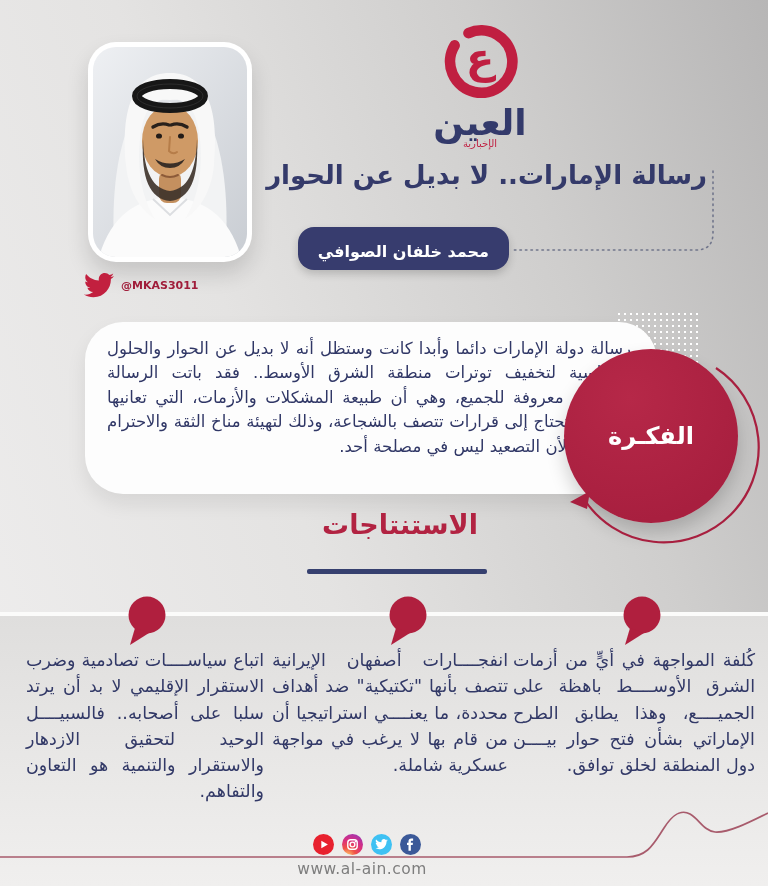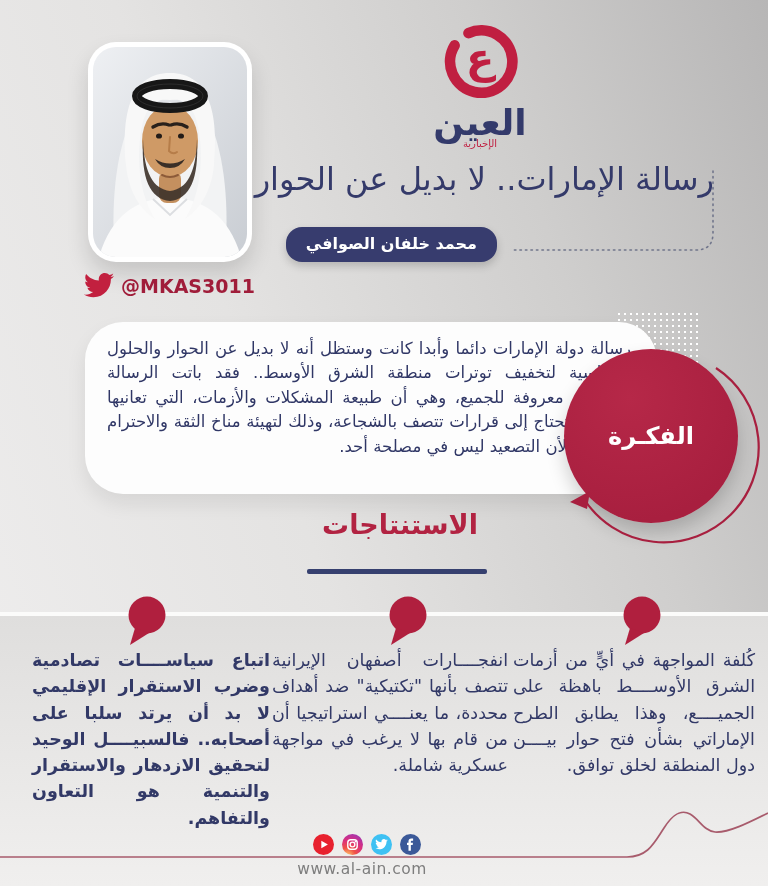--- a/index.html
+++ b/index.html
@@ -13,29 +13,29 @@
               padding:5px;box-shadow:0 12px 22px rgba(0,0,0,.14);z-index:2;}
   .photo-card svg{display:block;border-radius:23px;}
 
   .logo-wrap{left:424px;top:16px;width:112px;text-align:center;z-index:2;}
   .logo-ring{display:block;margin:0 auto;}
   .logo-letter{position:absolute;left:0;right:0;top:22px;font-size:42px;font-weight:bold;
                color:#c01f41;line-height:42px;}
   .logo-title{margin-top:2px;font-size:36px;font-weight:bold;color:#333a6b;line-height:30px;direction:rtl;}
   .logo-sub{font-size:10px;font-weight:normal;color:#c01f41;direction:rtl;letter-spacing:.5px;}
 
-  .main-title{right:54px;top:160px;direction:rtl;font-size:32px;font-weight:normal;color:#343a6a;
+  .main-title{right:61px;top:160px;direction:rtl;font-size:26px;font-weight:bold;color:#343a6a;
               white-space:nowrap;z-index:2;}
 
-  .author-badge{right:271px;top:227px;background:#373c6e;color:#fff;direction:rtl;
-                font-size:16px;font-weight:bold;padding:7px 20px 9px;border-radius:16px;
+  .author-badge{right:259px;top:227px;background:#373c6e;color:#fff;direction:rtl;
+                font-size:16px;font-weight:bold;padding:15px 20px 9px;border-radius:16px;
                 box-shadow:0 4px 8px rgba(0,0,0,.18);z-index:3;}
 
   .tw-row{left:84px;top:273px;display:flex;align-items:center;gap:7px;z-index:2;}
-  .tw-handle{color:#a01d3a;font-size:19px;font-weight:bold;direction:ltr;}
+  .tw-handle{color:#a01d3a;font-size:11px;font-weight:bold;direction:ltr;}
 
   
   .idea-card{left:85px;top:322px;width:572px;height:172px;background:#fdfdfd;border-radius:38px;
              box-shadow:0 10px 20px rgba(0,0,0,.08);z-index:2;}
   .idea-text{position:absolute;top:15px;right:26px;left:22px;direction:rtl;text-align:justify;
              color:#303766;font-size:16.5px;line-height:1.48;}
   .dots{left:616px;top:311px;width:86px;height:52px;z-index:1;
         background-image:radial-gradient(#ffffff 1.25px,rgba(255,255,255,0) 1.35px);
         background-size:6px 6px;}
   .big-circle{left:564px;top:349px;width:174px;height:174px;border-radius:50%;z-index:3;
@@ -54,21 +54,21 @@
 
   .lower-band{left:0;top:612px;width:768px;height:274px;z-index:0;
               background:linear-gradient(180deg,#dfdedd 0%,#e7e6e5 45%,#f0efee 100%);
               border-top:4px solid #fbfbfa;}
 
   .bubble{z-index:3;}
   .col{top:647px;direction:rtl;text-align:justify;color:#323967;font-size:17.5px;
        line-height:1.5;z-index:2;}
   .col-right{left:513px;width:242px;}
   .col-mid{left:272px;width:236px;}
-  .col-left{left:32px;width:238px;font-weight:bold;}
+  .col-left{left:26px;width:238px;}
 
   
   .footer-line{left:0;top:800px;z-index:1;pointer-events:none;}
   .social-row{left:313px;top:834px;display:flex;gap:8px;z-index:2;}
   .social-row svg{display:block;cursor:pointer;}
   .website{left:0;right:44px;top:860px;text-align:center;color:#7e7e7e;font-size:15.5px;
            letter-spacing:.5px;z-index:2;}
 </style>
 </head>
 <body>

